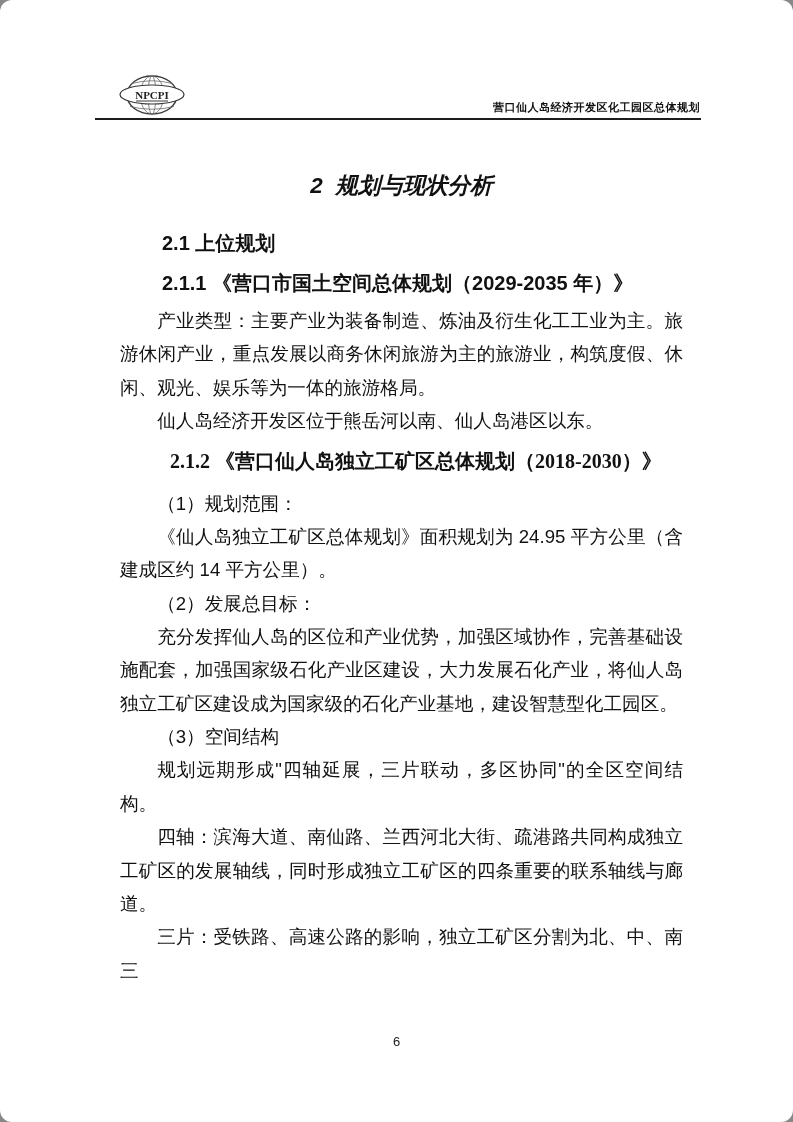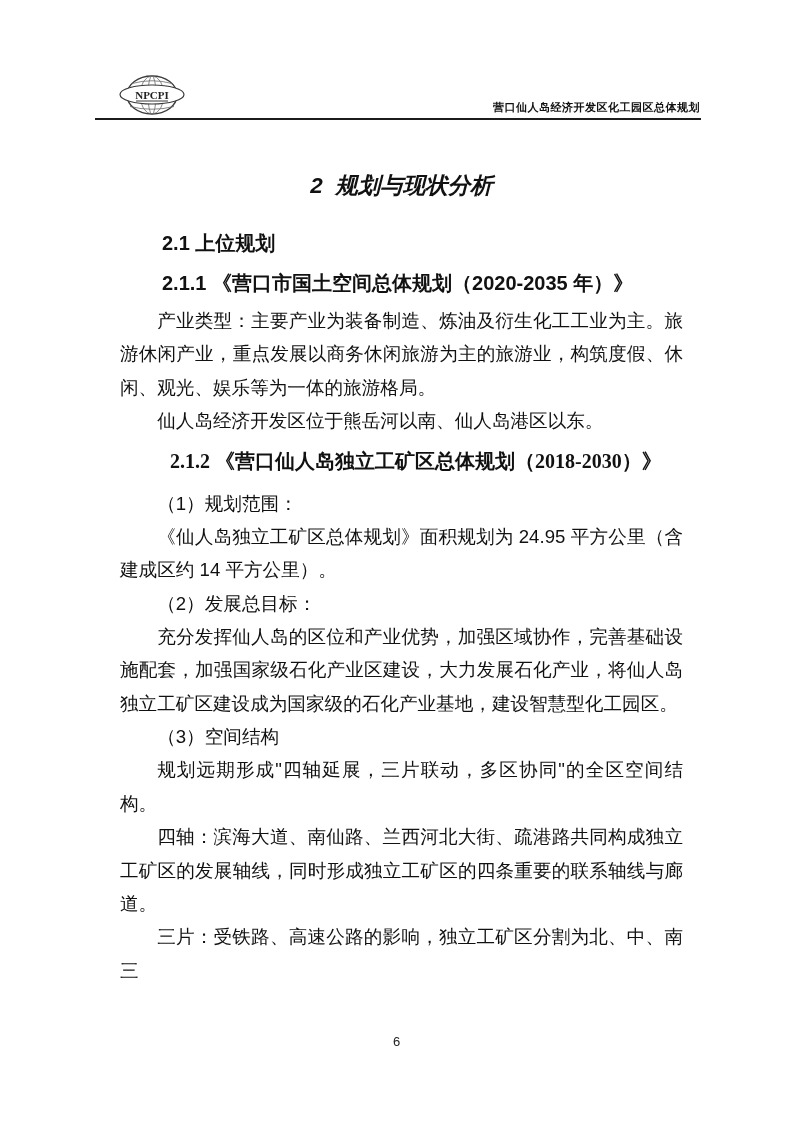--- a/index.html
+++ b/index.html
@@ -9,20 +9,21 @@
   }
   .page {
     position: relative;
     width: 793px;
     height: 1122px;
     margin: 0 auto;
     background: #ffffff;
     font-family: "Liberation Sans", sans-serif;
     color: #111;
     overflow: hidden;
+    border-radius: 12px;
   }
   
   .page-header {
     position: absolute;
     left: 95px;
     top: 72px;
     width: 606px;
     height: 46px;
     border-bottom: 2.5px solid #1c1c1c;
   }
@@ -116,21 +117,21 @@
       </svg>
     </div>
     <div class="doc-title">营口仙人岛经济开发区化工园区总体规划</div>
   </header>
 
   <main class="content">
     <h1 class="chapter-title">2  规划与现状分析</h1>
 
     <h2 class="section-h">2.1 上位规划</h2>
 
-    <h3 class="subsection-h">2.1.1 《营口市国土空间总体规划（2020-2035 年）》</h3>
+    <h3 class="subsection-h">2.1.1 《营口市国土空间总体规划（2029-2035 年）》</h3>
     <p class="para">产业类型：主要产业为装备制造、炼油及衍生化工工业为主。旅游休闲产业，重点发展以商务休闲旅游为主的旅游业，构筑度假、休闲、观光、娱乐等为一体的旅游格局。</p>
     <p class="para">仙人岛经济开发区位于熊岳河以南、仙人岛港区以东。</p>
 
     <h3 class="subsection-h tight">2.1.2 《营口仙人岛独立工矿区总体规划（2018-2030）》</h3>
     <p class="para">（1）规划范围：</p>
     <p class="para">《仙人岛独立工矿区总体规划》面积规划为 24.95 平方公里（含建成区约 14 平方公里）。</p>
     <p class="para">（2）发展总目标：</p>
     <p class="para">充分发挥仙人岛的区位和产业优势，加强区域协作，完善基础设施配套，加强国家级石化产业区建设，大力发展石化产业，将仙人岛独立工矿区建设成为国家级的石化产业基地，建设智慧型化工园区。</p>
     <p class="para">（3）空间结构</p>
     <p class="para">规划远期形成"四轴延展，三片联动，多区协同"的全区空间结构。</p>

